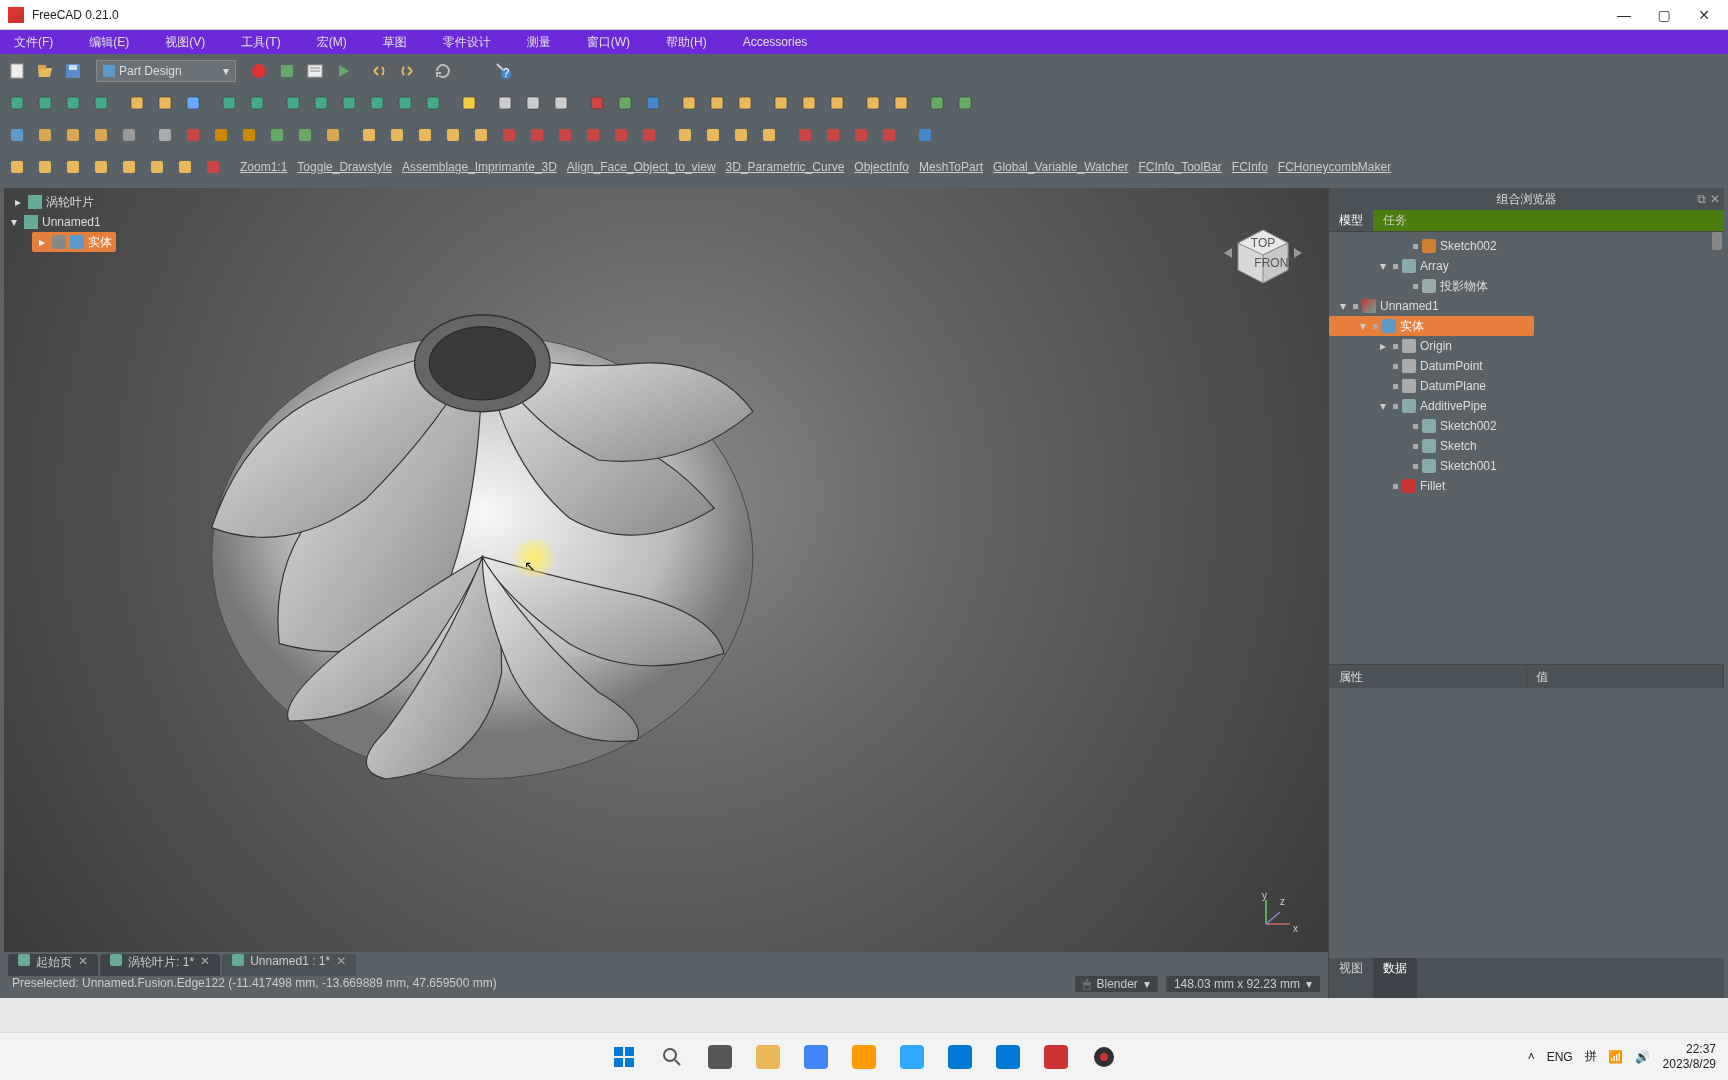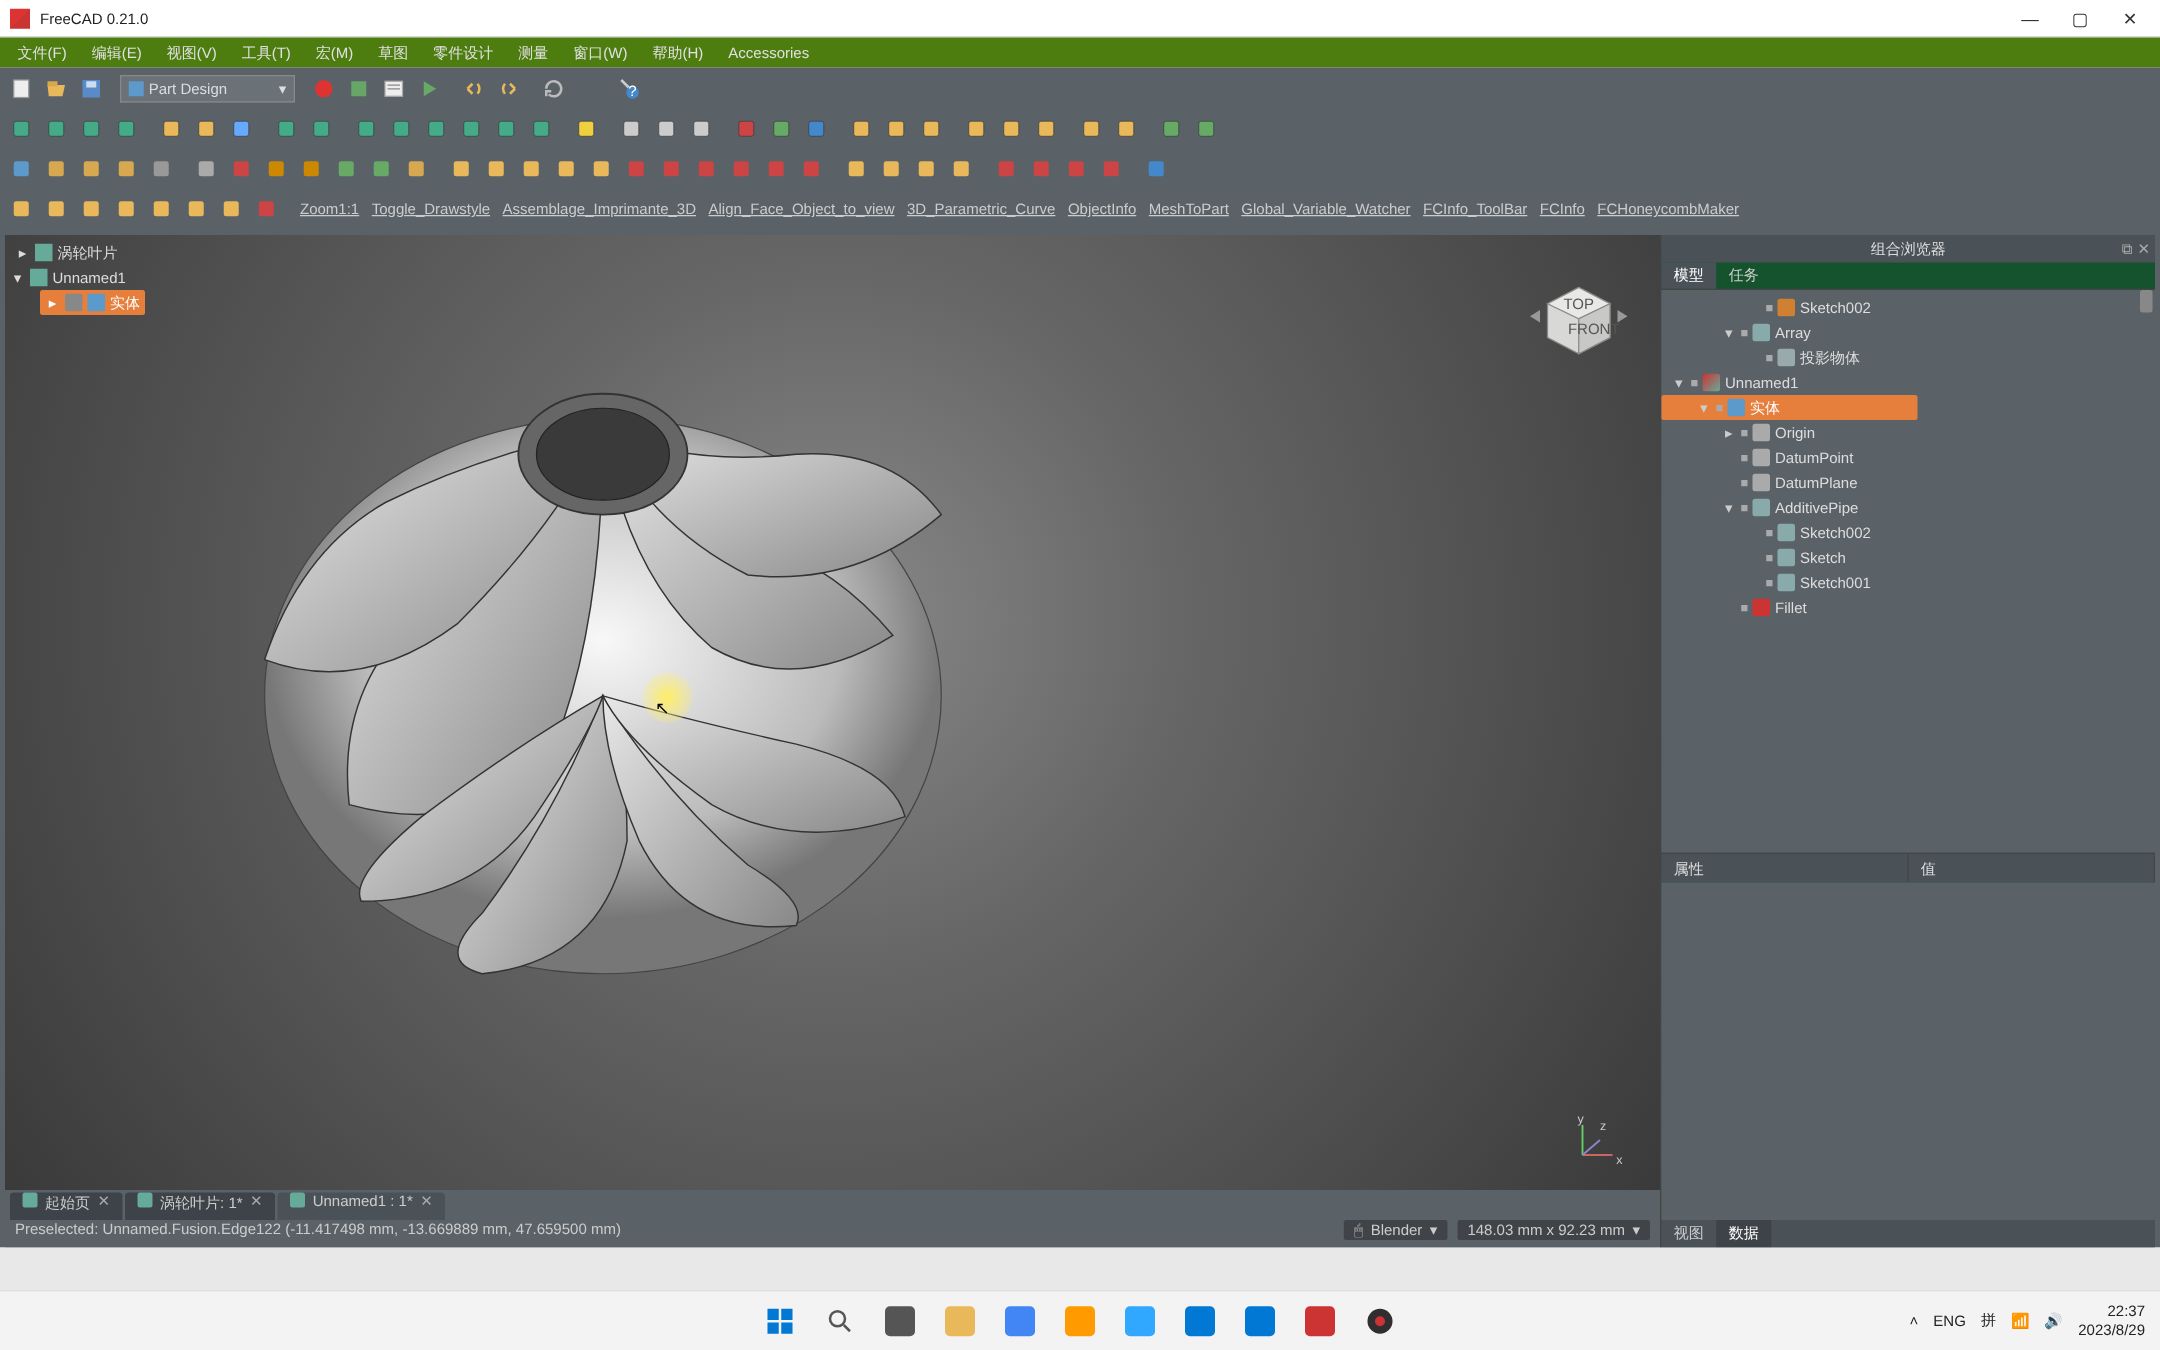--- a/index.html
+++ b/index.html
@@ -6,21 +6,21 @@
 body { width:1728px; height:1080px; background:#e8e8e8; display:flex; flex-direction:column; overflow:hidden; }
 
 
 .titlebar { height:30px; background:#fff; display:flex; align-items:center; padding:0 8px; border-bottom:1px solid #ccc; }
 .titlebar .logo { width:16px; height:16px; background:linear-gradient(135deg,#d33 50%,#c33 50%); margin-right:8px; }
 .titlebar .title { flex:1; color:#222; }
 .winbtns { display:flex; gap:24px; margin-right:8px; }
 .winbtn { width:16px; height:16px; display:flex; align-items:center; justify-content:center; color:#333; font-size:14px; cursor:pointer; }
 
 
-.menubar { height:24px; background:#4d7c0f; display:flex; align-items:center; padding:0 4px; }
+.menubar { height:24px; background:#6d28d9; display:flex; align-items:center; padding:0 4px;gap:16px; }
 .menubar .menu-item { padding:2px 10px; color:#e0e0e0; cursor:pointer; }
 
 
 .toolbars { background:#5a6268; padding:2px 4px 4px; }
 .toolbar-row { display:flex; align-items:center; gap:2px; height:30px; margin-bottom:2px; }
 .tbtn { width:26px; height:26px; display:flex; align-items:center; justify-content:center; cursor:pointer; border-radius:2px; }
 .tb-icon { width:18px; height:18px; }
 .tb-combo { width:140px; height:22px; background:#6a7278; border:1px solid #888; color:#ddd; padding:0 6px; display:flex; align-items:center; justify-content:space-between; font-size:11px; }
 .tb-sep { width:6px; }
 .tb-link { color:#ccc; padding:2px 4px; font-size:12px; cursor:pointer; text-decoration:underline; }
@@ -55,38 +55,38 @@
 .doctab { height:22px; padding:0 10px; background:#3d4348; color:#ccc; display:flex; align-items:flex-start; gap:6px; border-radius:3px 3px 0 0; cursor:pointer; font-size:11px; }
 .doctab.active { background:#4a5258; }
 .doctab .close { color:#aaa; }
 
 
 .statusbar { height:22px; background:#5a6268; color:#ccc; display:flex; align-items:flex-start; padding:0 8px; font-size:11px; justify-content:space-between; }
 .statusbar .right { display:flex; align-items:center; gap:8px; }
 .status-combo { background:#404448; padding:1px 8px; border-radius:2px; display:flex; align-items:center; gap:6px; }
 
 
-.combo-panel { width:396px; background:#14532d; display:flex; flex-direction:column; border-left:1px solid #444; }
+.combo-panel { width:396px; background:#4d7c0f; display:flex; flex-direction:column; border-left:1px solid #444; }
 .combo-title { height:22px; background:#4a5258; color:#ddd; display:flex; align-items:center; justify-content:center; position:relative; font-size:12px; }
 .combo-title .tools { position:absolute; right:4px; display:flex; gap:4px; }
 .combo-tabs { height:22px; display:flex; border-bottom:1px solid #444; }
 .combo-tab { padding:2px 10px; color:#ccc; cursor:pointer; }
 .combo-tab.active { background:#4a5258; color:#fff; }
 .combo-tree { flex:1; overflow:auto; background:#5a6268; padding:4px 0; position:relative; }
 .combo-tree .row { display:flex; align-items:center; gap:4px; height:20px; color:#ddd; font-size:12px; padding-right:8px; cursor:pointer; }
 .combo-tree .row.sel { background:#e67e3c; color:#fff; border-radius:2px; margin-right:190px; }
 .combo-tree .exp { width:12px; text-align:center; color:#ccc; }
 .combo-tree .vis { width:5px; height:5px; background:#aaa; border-radius:0; }
 .combo-tree .ico { width:14px; height:14px; display:inline-block; }
 .combo-scroll { position:absolute; right:2px; top:0; width:10px; height:18px; background:#888; border-radius:2px; }
 
 .prop-header { height:24px; background:#4a5258; display:flex; border-top:1px solid #444; }
 .prop-header div { flex:1; padding:4px 10px; color:#ddd; border-right:1px solid #444; }
 .prop-body { height:270px; background:#5a6268; }
-.prop-tabs { height:22px; display:flex; background:#4a5258; }
+.prop-tabs { height:40px; display:flex; background:#4a5258; }
 .prop-tab { padding:2px 10px; color:#ccc; cursor:pointer; }
 .prop-tab.active { background:#3d4348; color:#fff; }
 
 
 .gap { height:34px; background:#e8e8e8; }
 .taskbar { height:48px; background:#f3f3f3; display:flex; align-items:center; position:relative; border-top:1px solid #ddd; }
 .taskbar .center { position:absolute; left:50%; transform:translateX(-50%); display:flex; gap:8px; align-items:center; }
 .tbico { width:40px; height:40px; display:flex; align-items:center; justify-content:center; border-radius:4px; cursor:pointer; }
 .tbico .i { width:24px; height:24px; border-radius:4px; }
 .taskbar .right { position:absolute; right:12px; display:flex; align-items:center; gap:12px; color:#222; font-size:11px; }

